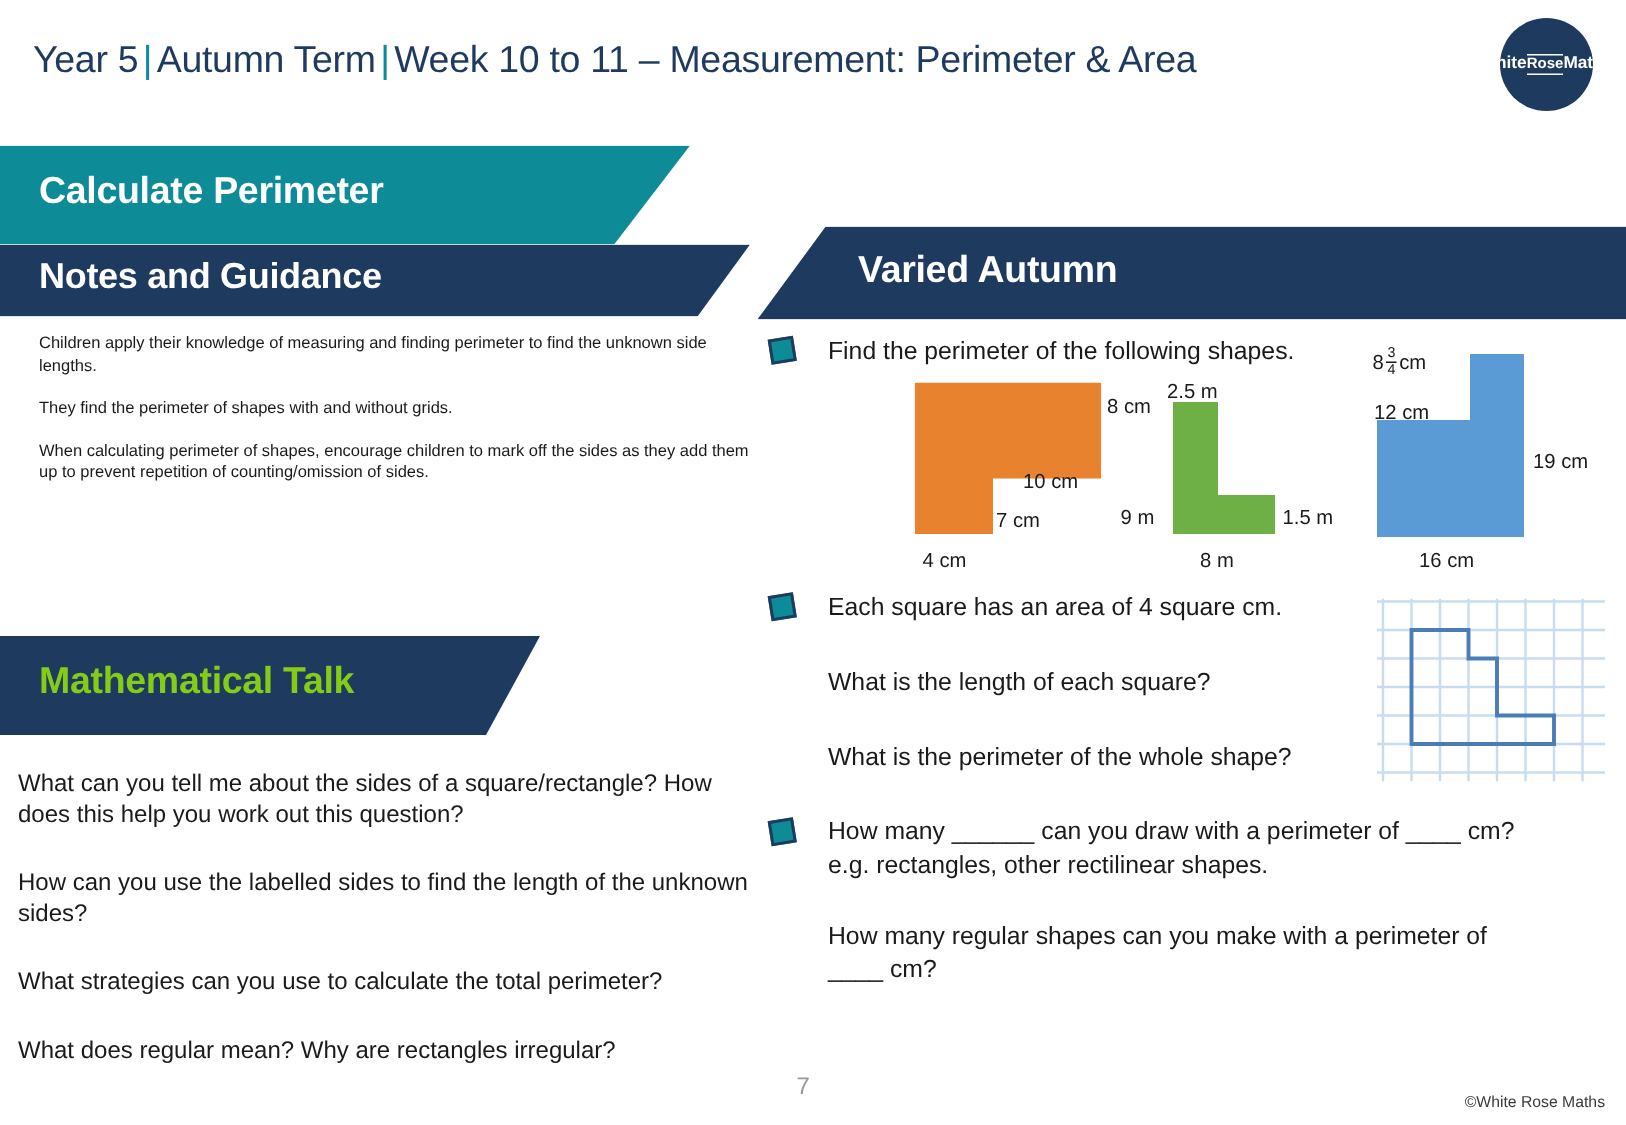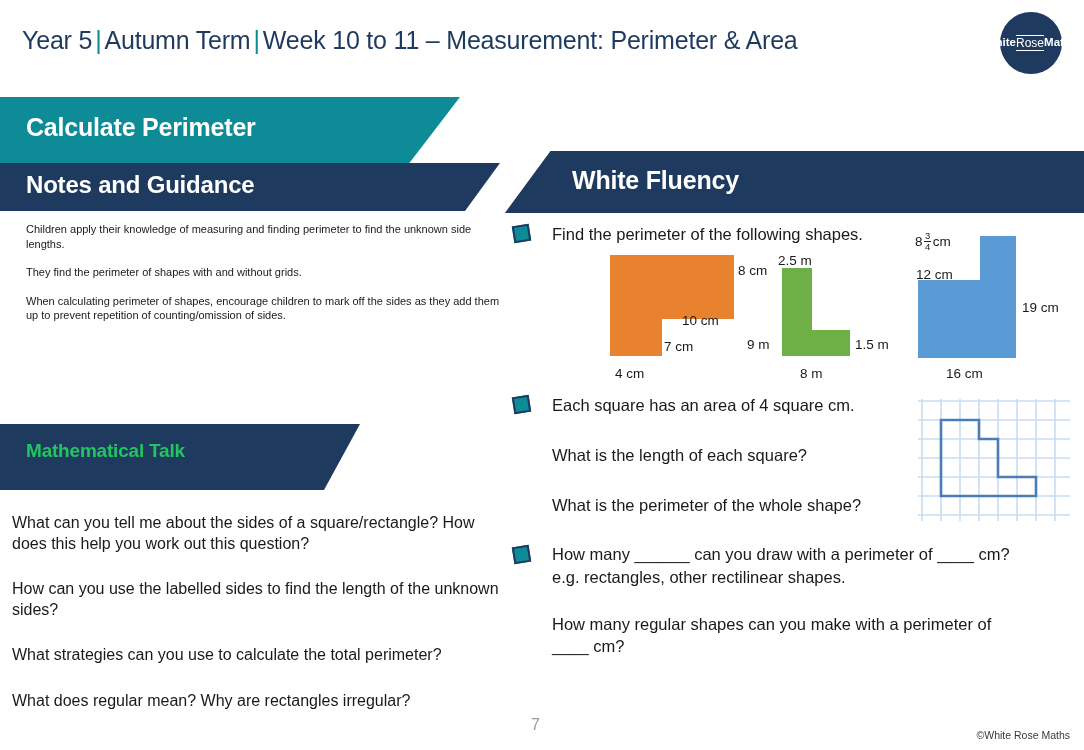--- a/index.html
+++ b/index.html
@@ -39,21 +39,21 @@
     position: absolute; left: 1000px; top: 12px;
     width: 62px; height: 62px;
     border-radius: 50%;
     background: #1e3a5f;
     display: flex; 
     align-items: center; justify-content: center;
     line-height: 1.02;
   }
   #logo .lw { color: #ffffff; font-size: 11.5px; font-weight: bold; }
   #logo .lr {
-    color: #ffffff; font-size: 12px; font-weight: normal;
+    color: #ffffff; font-size: 10px; font-weight: bold;
     border-top: 1px solid #ffffff; border-bottom: 1px solid #ffffff;
     padding: 1px 0; margin: 1px 0; width: 36px; text-align: center;
   }
   #logo .lm { color: #ffffff; font-size: 11.5px; font-weight: bold; }
 
   
   #banner-topic {
     position: absolute; left: 0; top: 97px;
     width: 460px; height: 66px;
     background: #0d8b96;
@@ -76,21 +76,21 @@
     letter-spacing: -0.2px;
   }
   #banner-talk {
     position: absolute; left: 0; top: 424px;
     width: 360px; height: 66px;
     background: #1e3a5f;
     clip-path: polygon(0 0, 100% 0, 90% 100%, 0 100%);
   }
   #banner-talk span {
     position: absolute; left: 26px; top: 16px;
-    color: #22c55e; font-size: 19px; font-weight: bold;
+    color: #84cc16; font-size: 25px; font-weight: bold;
     letter-spacing: -0.2px;
   }
 
   
   #notes-body {
     position: absolute; left: 26px; top: 222px;
     width: 478px;
     font-size: 11px; color: #1a1a1a; line-height: 1.32;
   }
   #notes-body p { margin-bottom: 14px; }
@@ -199,21 +199,21 @@
   </div>
 
   <div id="talk-body">
     <p>What can you tell me about the sides of a square/rectangle? How does this help you work out this question?</p>
     <p>How can you use the labelled sides to find the length of the unknown sides?</p>
     <p>What strategies can you use to calculate the total perimeter?</p>
     <p>What does regular mean?  Why are rectangles irregular?</p>
   </div>
 
   <div id="banner-vf">
-    <span>White Fluency</span>
+    <span>Varied Autumn</span>
   </div>
 
   <div class="bullet-sq" style="left:513px; top:225px;"></div>
   <div class="q-text" style="left:552px; top:223px; width:420px;">Find the perimeter of the following shapes.</div>
 
   <svg class="poly" style="left:610px; top:255px;" width="132" height="105">
     <path d="M 0 0 L 124 0 L 124 64 L 52 64 L 52 101 L 0 101 Z" fill="#E8822F"></path>
   </svg>
   <div class="shape-label" style="left:738px; top:263px;">8 cm</div>
   <div class="shape-label" style="left:682px; top:313px;">10 cm</div>

